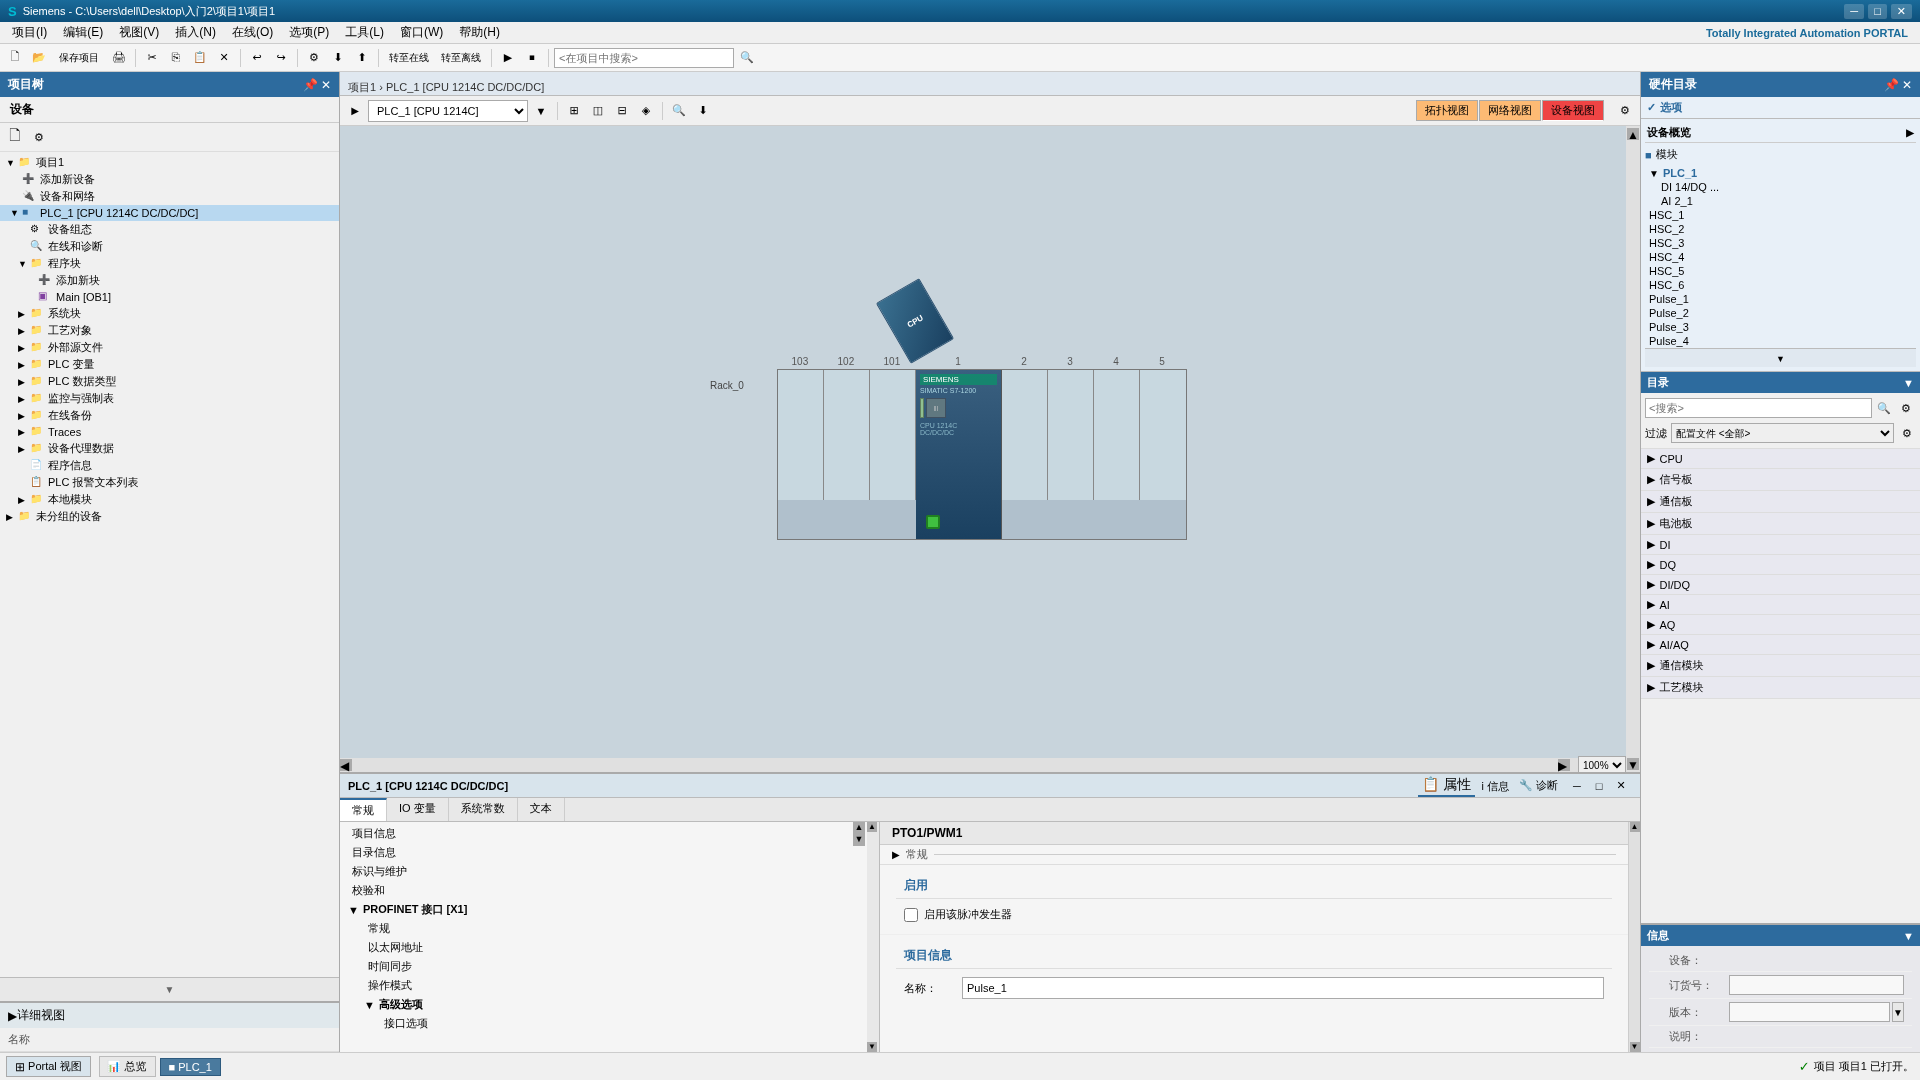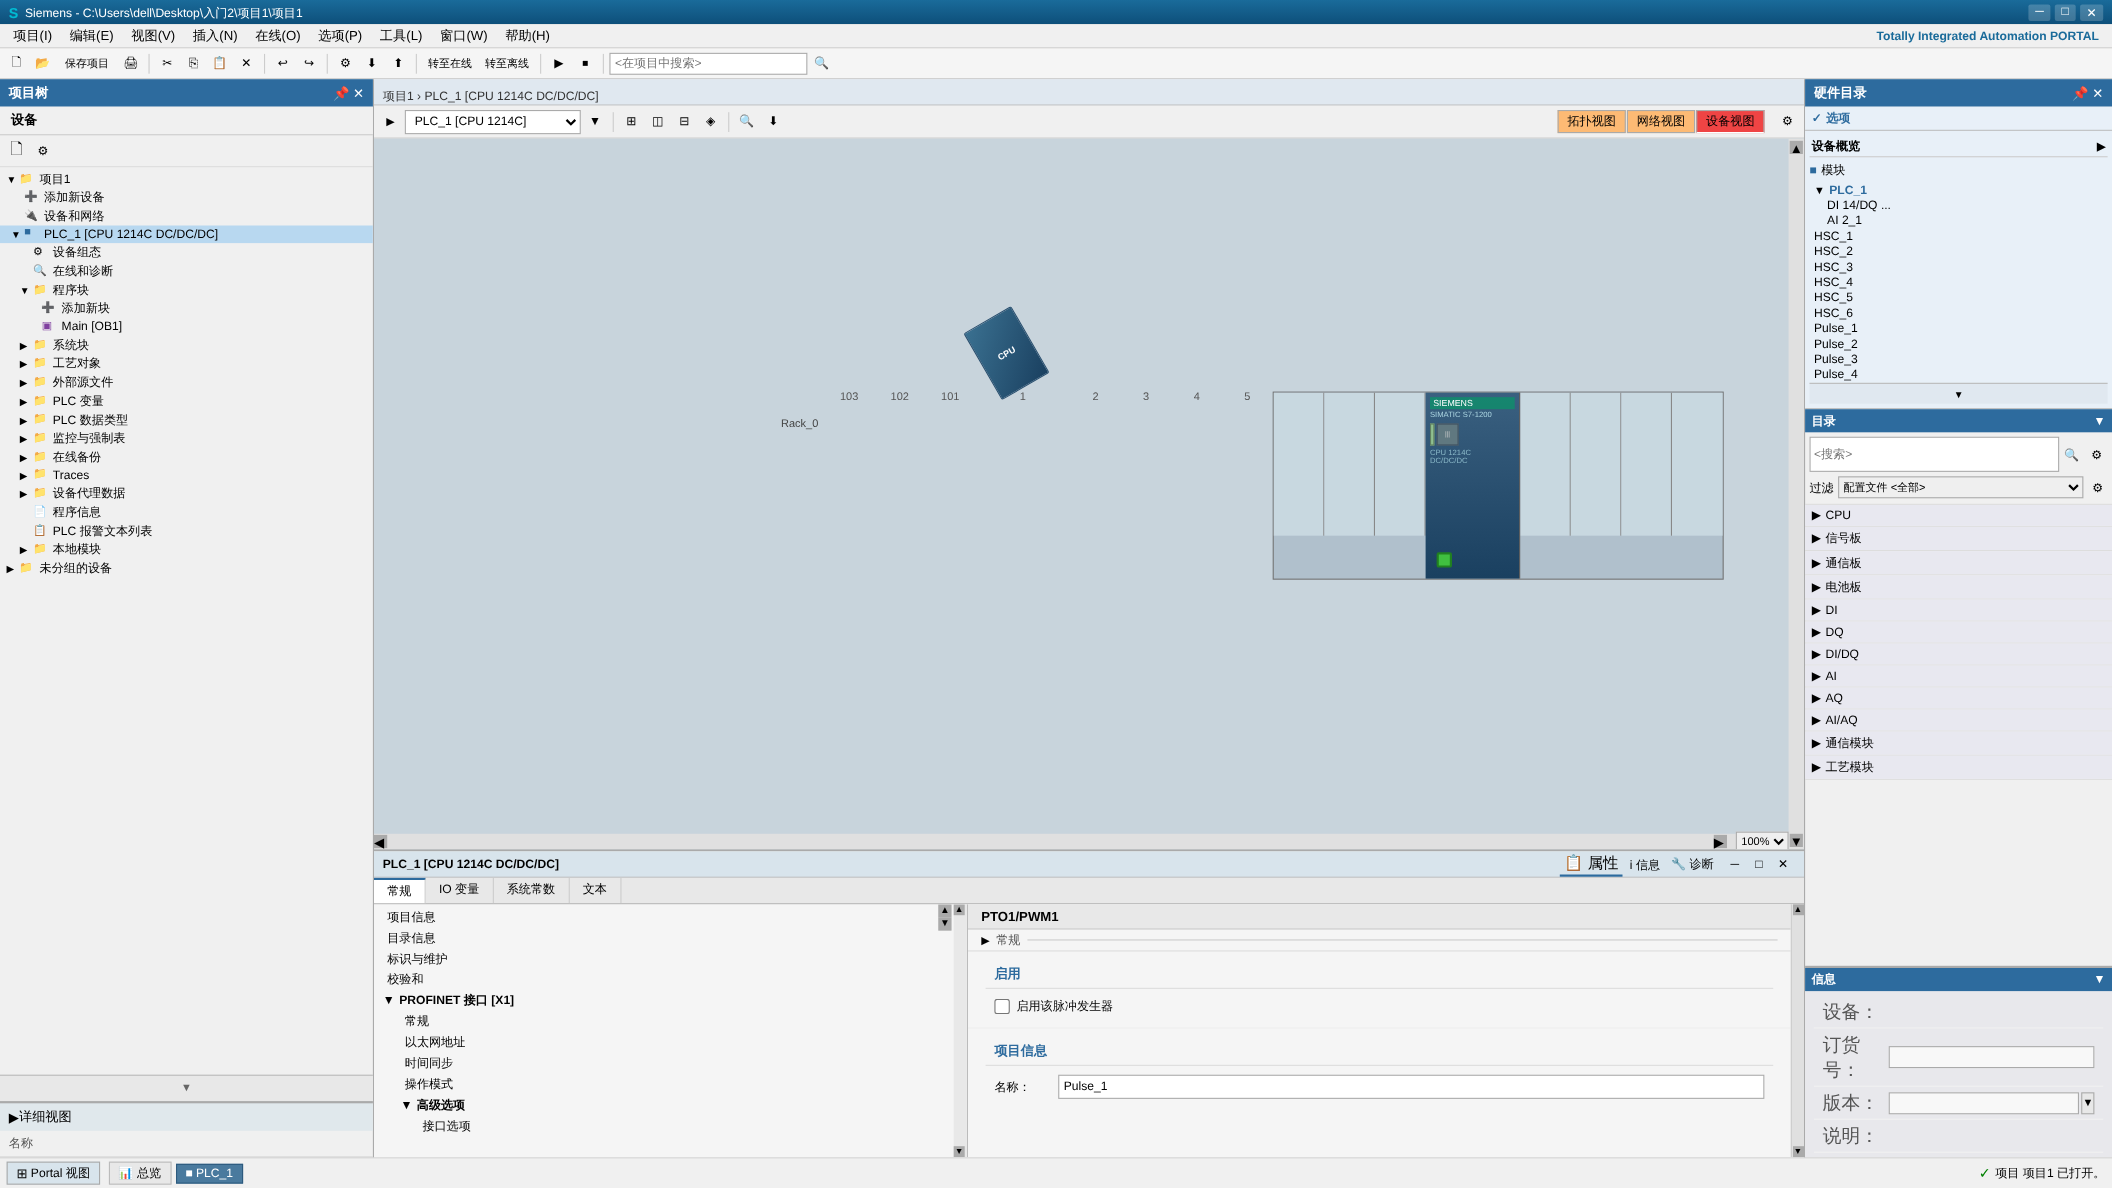--- a/index.html
+++ b/index.html
@@ -84,21 +84,21 @@
     
     #status-bar { height: 28px; background: #f0f0f0; border-top: 1px solid #ccc; display: flex; align-items: center; justify-content: space-between; padding: 0 8px; font-size: 11px; }
     
     .catalog-section { border-bottom: 1px solid #ddd; }
     .catalog-section-header { display: flex; align-items: center; padding: 3px 6px; cursor: pointer; background: #e8e8f0; font-size: 11px; }
     
     .overview-tree-item { display: flex; align-items: center; padding: 1px 4px; font-size: 11px; cursor: pointer; }
     
     
     .prop-row { display: flex; align-items: center; padding: 3px 8px; border-bottom: 1px solid #f0f0f0; }
-    .prop-row-label { width: 60px; font-size: 17px; color: #555; }
+    .prop-row-label { width: 60px; font-size: 11px; color: #555; margin-left: 12px; }
     .prop-row-input { flex: 1; height: 20px; border: 1px solid #aaa; font-size: 11px; padding: 0 3px; }
     
     .section-title { font-size: 12px; font-weight: bold; color: #2d6b9e; padding: 4px 8px; border-bottom: 1px solid #ddd; margin-bottom: 4px; }
     .checkbox-row { display: flex; align-items: center; gap: 6px; font-size: 11px; padding: 4px 8px; }
     
     .name-row { display: flex; align-items: center; gap: 8px; padding: 4px 8px; font-size: 11px; }
     .name-input { flex: 1; height: 22px; border: 1px solid #aaa; font-size: 11px; padding: 0 4px; }
   </style>
 </head>
 <body>
@@ -385,21 +385,21 @@
             <span>CPU</span>
           </div>
         </div>
 
         <div style="position:absolute;top:230px;left:370px;display:flex;align-items:flex-start;">
 
           <div style="margin-right:5px;padding-top:24px;">
             <div style="font-size:10px;color:#444;">Rack_0</div>
           </div>
 
-          <div style="display:flex;flex-direction:row;">
+          <div style="display:flex;flex-direction:column;margin-left:28px;">
 
             <div style="display:flex;margin-bottom:2px;">
               <div style="width:46px;text-align:center;font-size:10px;color:#555;">103</div>
               <div style="width:46px;text-align:center;font-size:10px;color:#555;">102</div>
               <div style="width:46px;text-align:center;font-size:10px;color:#555;">101</div>
               <div style="width:86px;text-align:center;font-size:10px;color:#555;">1</div>
               <div style="width:46px;text-align:center;font-size:10px;color:#555;">2</div>
               <div style="width:46px;text-align:center;font-size:10px;color:#555;">3</div>
               <div style="width:46px;text-align:center;font-size:10px;color:#555;">4</div>
               <div style="width:46px;text-align:center;font-size:10px;color:#555;">5</div>
@@ -634,21 +634,21 @@
       </div>
     </div>
 
     <div style="background:#2d6b9e;color:white;padding:3px 6px;font-size:11px;font-weight:bold;display:flex;align-items:center;justify-content:space-between;">
       <span>目录</span>
       <span style="cursor:pointer;">▼</span>
     </div>
 
     <div style="padding:4px;border-bottom:1px solid #ddd;">
       <div style="display:flex;align-items:center;gap:2px;">
-        <input type="text" style="flex: 1 1 0%; height: 32px; border: 1px solid rgb(170, 170, 170); font-size: 11px; padding: 0px 3px;" placeholder="&lt;搜索&gt;">
+        <input type="text" style="flex: 1 1 0%; height: 20px; border: 1px solid rgb(170, 170, 170); font-size: 11px; padding: 0px 3px;" placeholder="&lt;搜索&gt;">
         <button class="tb-btn" style="width:20px;">🔍</button>
         <button class="tb-btn" style="width:20px;">⚙</button>
       </div>
       <div style="display:flex;align-items:center;gap:4px;margin-top:3px;">
         <span style="font-size:11px;">过滤</span>
         <select style="flex:1;height:20px;font-size:10px;border:1px solid #aaa;">
           <option>配置文件 &lt;全部&gt;</option>
         </select>
         <button class="tb-btn" style="width:18px;">⚙</button>
       </div>

